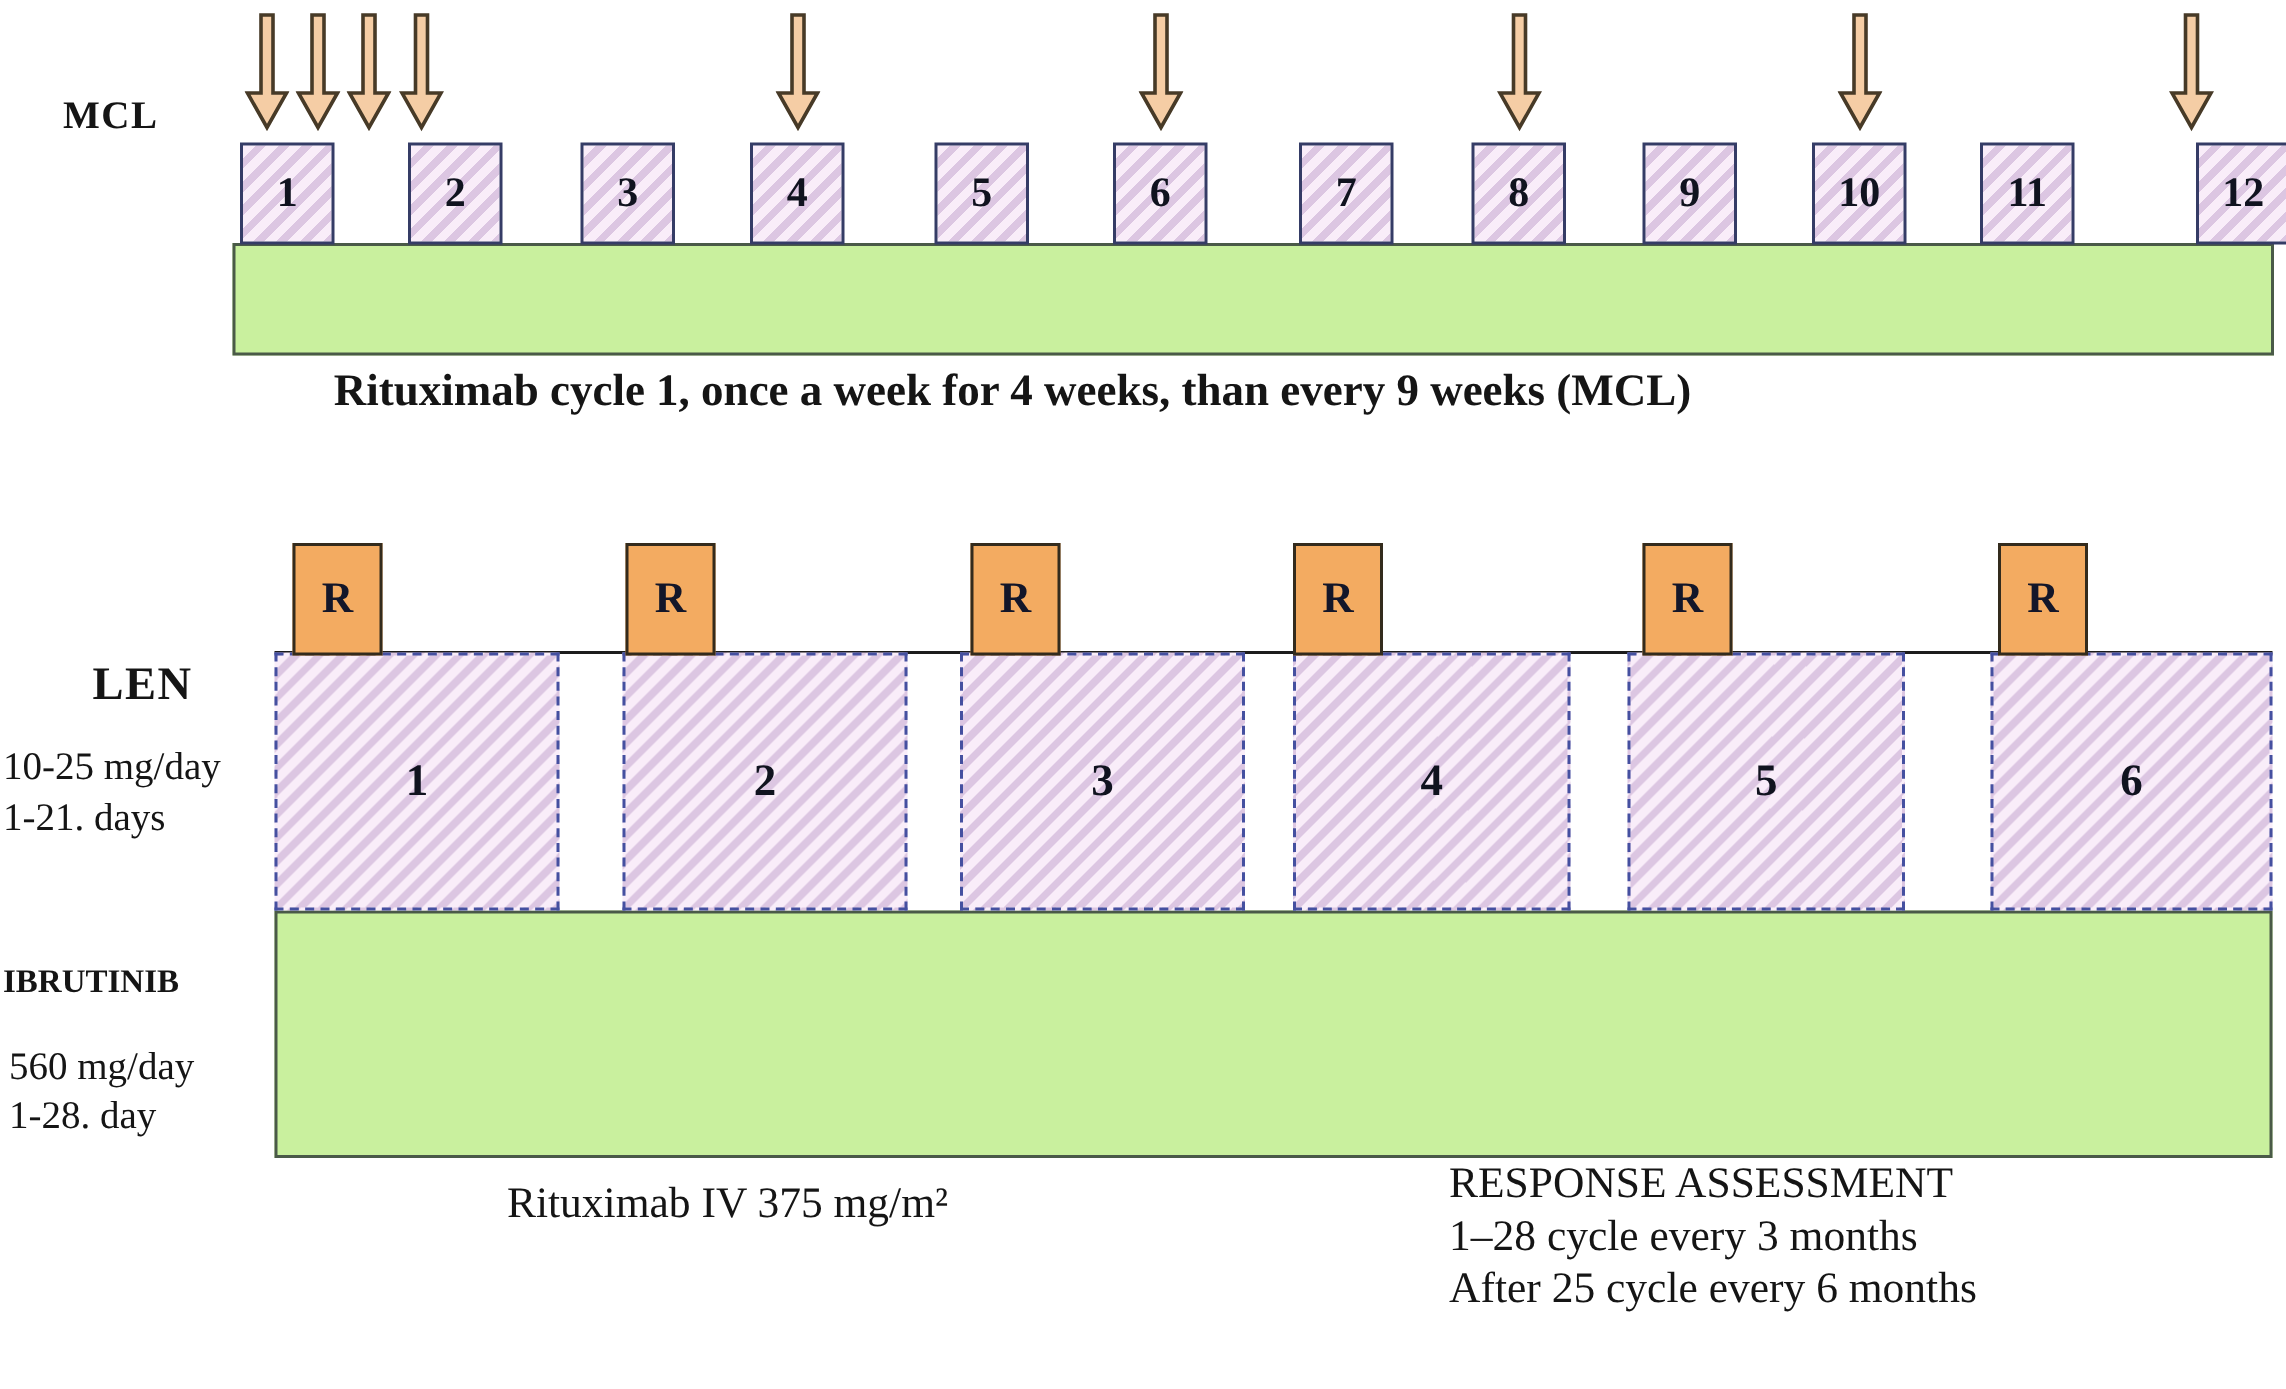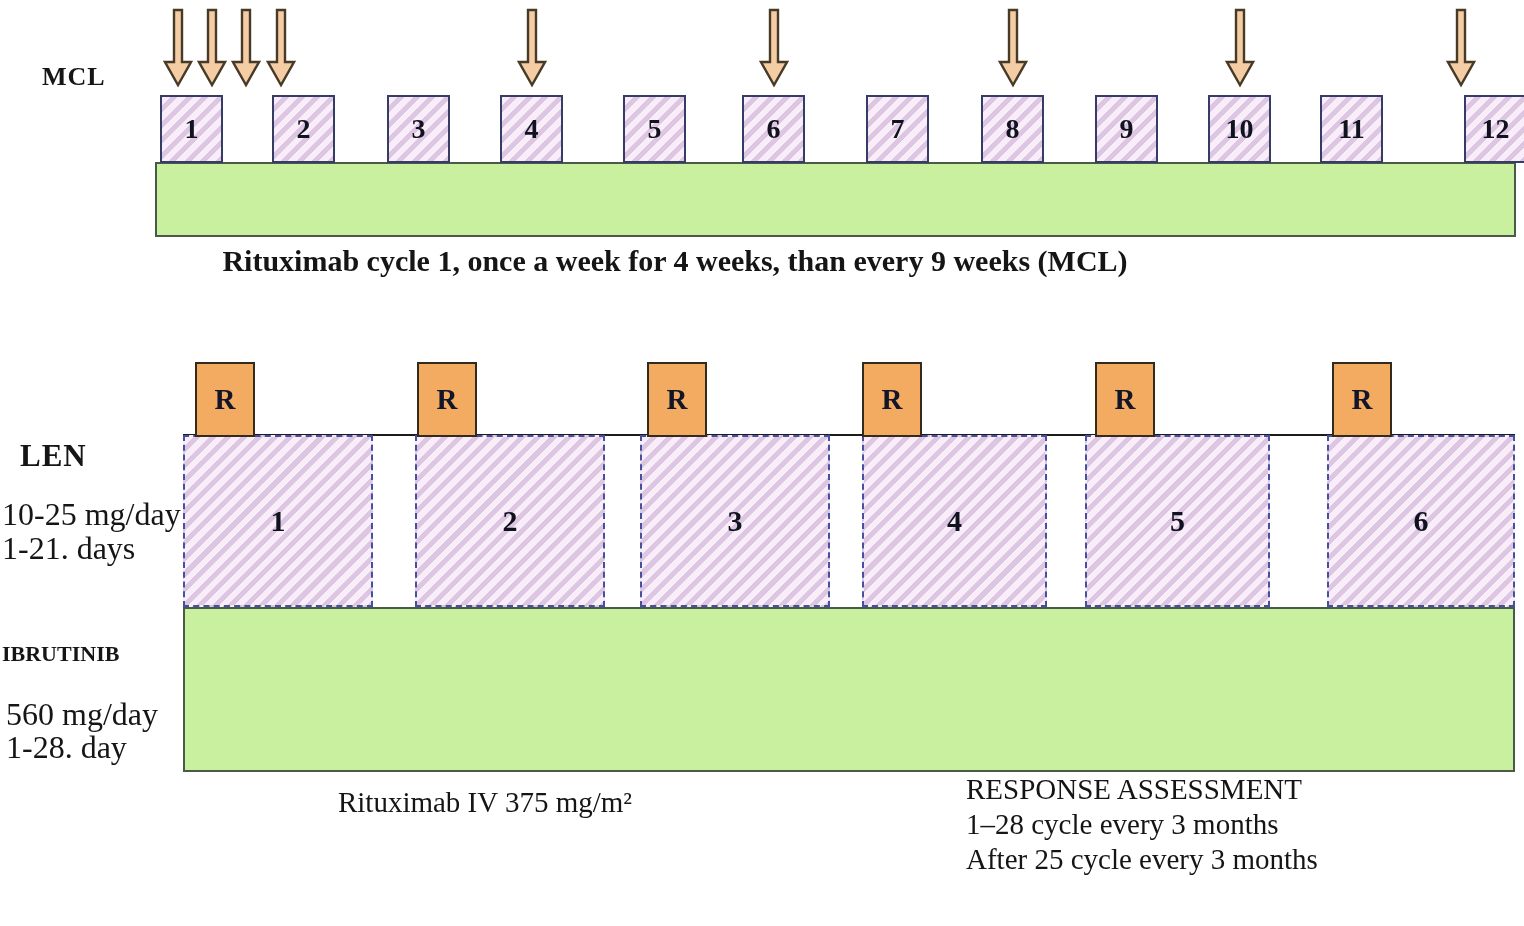--- a/index.html
+++ b/index.html
@@ -21,21 +21,21 @@
     z-index:3;
   }
   .green-bar{
     background:#c9f09e;
     border:2px solid #4a5a48;
     z-index:1;
   }
   .arrow-icon{ top:8px; width:30px; height:80px; z-index:2; }
   .caption{ font-size:29px; line-height:36px; }
   .bold{ font-weight:bold; }
-  .side-label{ font-size:32px; }
+  .side-label{ font-size:26px; }
   .r-box{
     width:60px; height:75px; top:362px;
     background:#f3ab61; border:2px solid #332b1d;
     display:flex; align-items:center; justify-content:center;
     font-weight:bold; font-size:29px; color:#131629;
     z-index:4;
   }
   .len-box{
     top:435px; height:172px;
     border:2px dashed #4550a0;
@@ -117,21 +117,21 @@
       <span>11</span>
     </div>
   <div class="abs hatch mcl-box" style="left:1464px">
       <span>12</span>
     </div>
 
   <div class="abs green-bar" style="left:155px; top:162px; width:1361px; height:75px;"></div>
 
   <div class="abs caption bold" style="left:170px; top:243px; width:1010px; text-align:center; font-size:30px;">Rituximab cycle 1, once a week for 4 weeks, than every 9 weeks (MCL)</div>
 
-  <div class="abs bold" style="left:20px; top:438px; width:150px; font-size:31px; letter-spacing:1px;">LEN</div>
+  <div class="abs bold" style="left:20px; top:438px; width:150px; text-align:center; font-size:31px; letter-spacing:1px;">LEN</div>
   <div class="abs side-label" style="left:2px; top:496px;">10-25 mg/day</div>
   <div class="abs side-label" style="left:2px; top:530px;">1-21. days</div>
 
   <div class="abs bold" style="left:2px; top:641px; font-size:22px;">IBRUTINIB</div>
   <div class="abs side-label" style="left:6px; top:696px;">560 mg/day</div>
   <div class="abs side-label" style="left:6px; top:729px;font-family:Liberation Serif, serif;">1-28. day</div>
 
   <div class="abs len-topline"></div>
 
   <div class="abs r-box" style="left:195px">
@@ -174,16 +174,16 @@
 
   <div class="abs green-bar" style="left:183px; top:607px; width:1332px; height:165px;"></div>
 
   <div class="abs caption" style="left:185px; top:784px; width:600px; text-align:center; line-height:37px;">
     <div>Rituximab IV 375 mg/m²</div>
   </div>
 
   <div class="abs caption" style="left:966px; top:772px; line-height:35px;">
     <div>RESPONSE ASSESSMENT</div>
     <div>1–28 cycle every 3 months</div>
-    <div>After 25 cycle every 3 months</div>
+    <div>After 25 cycle every 6 months</div>
   </div>
 
 </div>
 
 </body></html>

